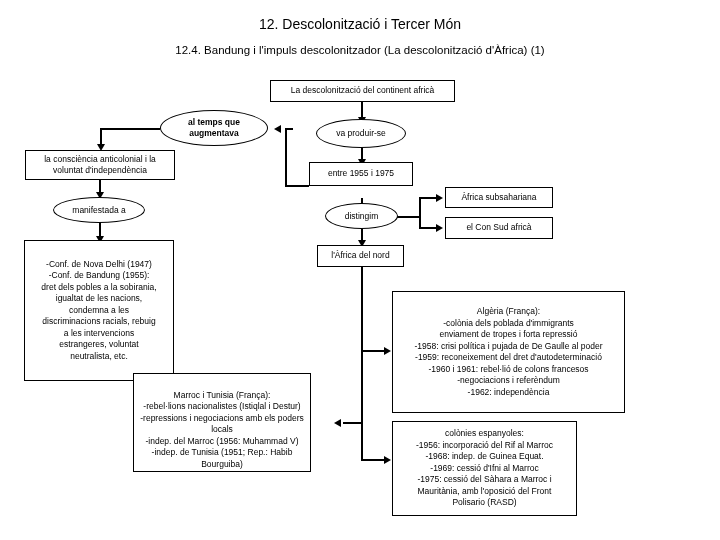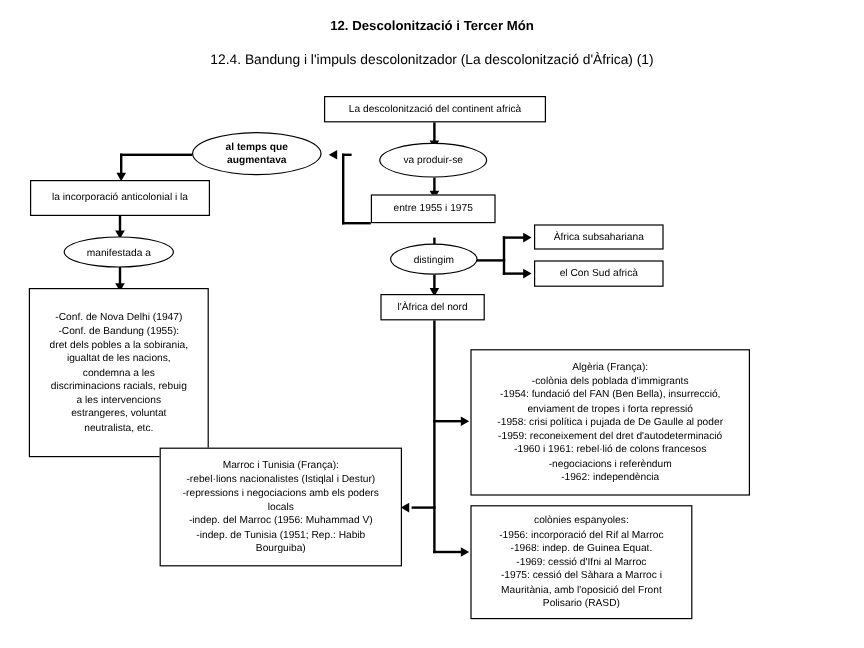--- a/index.html
+++ b/index.html
@@ -6,21 +6,21 @@
   html,body{margin:0;padding:0;background:#ffffff;}
   body{
     width:720px;height:540px;position:relative;overflow:hidden;
     font-family:"Liberation Sans","DejaVu Sans",sans-serif;
     color:#000000;
     -webkit-font-smoothing:none;
   }
   #canvas{position:absolute;left:0;top:0;width:720px;height:540px;}
 
   .ttl{position:absolute;text-align:center;white-space:nowrap;}
-  #title-main{left:0;top:16px;width:720px;font-size:11px;font-weight:bold;}
+  #title-main{left:0;top:16px;width:720px;font-size:14px;font-weight:normal;}
   #title-sub{left:0;top:44px;width:720px;font-size:11.5px;font-weight:normal;}
 
   
   .box{
     position:absolute;
     border:1px solid #000000;
     background:#ffffff;
     box-sizing:border-box;
     display:flex;align-items:center;justify-content:center;
     text-align:center;
@@ -115,21 +115,22 @@
       <div>augmentava</div>
     </div>
   </div>
 
   <div class="ell" style="left:316px;top:119px;width:90px;height:29px;">
     <div class="inner">va produir-se</div>
   </div>
 
   <div class="box" style="left:25px;top:150px;width:150px;height:30px;">
     <div class="inner">
-      <div>la incorporació anticolonial i la</div>
+      <div>la consciència anticolonial i la</div>
+      <div>voluntat d'independència</div>
     </div>
   </div>
 
   <div class="box" style="left:309px;top:162px;width:104px;height:24px;">
     <div class="inner">entre 1955 i 1975</div>
   </div>
 
   <div class="ell" style="left:53px;top:197px;width:92px;height:26px;">
     <div class="inner">manifestada a</div>
   </div>
@@ -161,31 +162,30 @@
   </div>
 
   <div class="box" style="left:317px;top:245px;width:87px;height:22px;">
     <div class="inner">l'Àfrica del nord</div>
   </div>
 
   <div class="box" style="left:392px;top:291px;width:233px;height:122px;">
     <div class="inner">
       <div>Algèria (França):</div>
       <div>-colònia dels poblada d'immigrants</div>
-      <div>-1954: fundació del FAN (Ben Bella), insurrecció,</div>
       <div>enviament de tropes i forta repressió</div>
       <div>-1958: crisi política i pujada de De Gaulle al poder</div>
       <div>-1959: reconeixement del dret d'autodeterminació</div>
       <div>-1960 i 1961: rebel·lió de colons francesos</div>
       <div>-negociacions i referèndum</div>
       <div>-1962: independència</div>
     </div>
   </div>
 
-  <div class="box" style="left:133px;top:373px;width:202px;height:99px;">
+  <div class="box" style="left:133px;top:373px;width:178px;height:99px;align-items:flex-end;">
     <div class="inner">
       <div>Marroc i Tunisia (França):</div>
       <div>-rebel·lions nacionalistes (Istiqlal i Destur)</div>
       <div>-repressions i negociacions amb els poders</div>
       <div>locals</div>
       <div>-indep. del Marroc (1956: Muhammad V)</div>
       <div>-indep. de Tunisia (1951; Rep.: Habib</div>
       <div>Bourguiba)</div>
     </div>
   </div>

